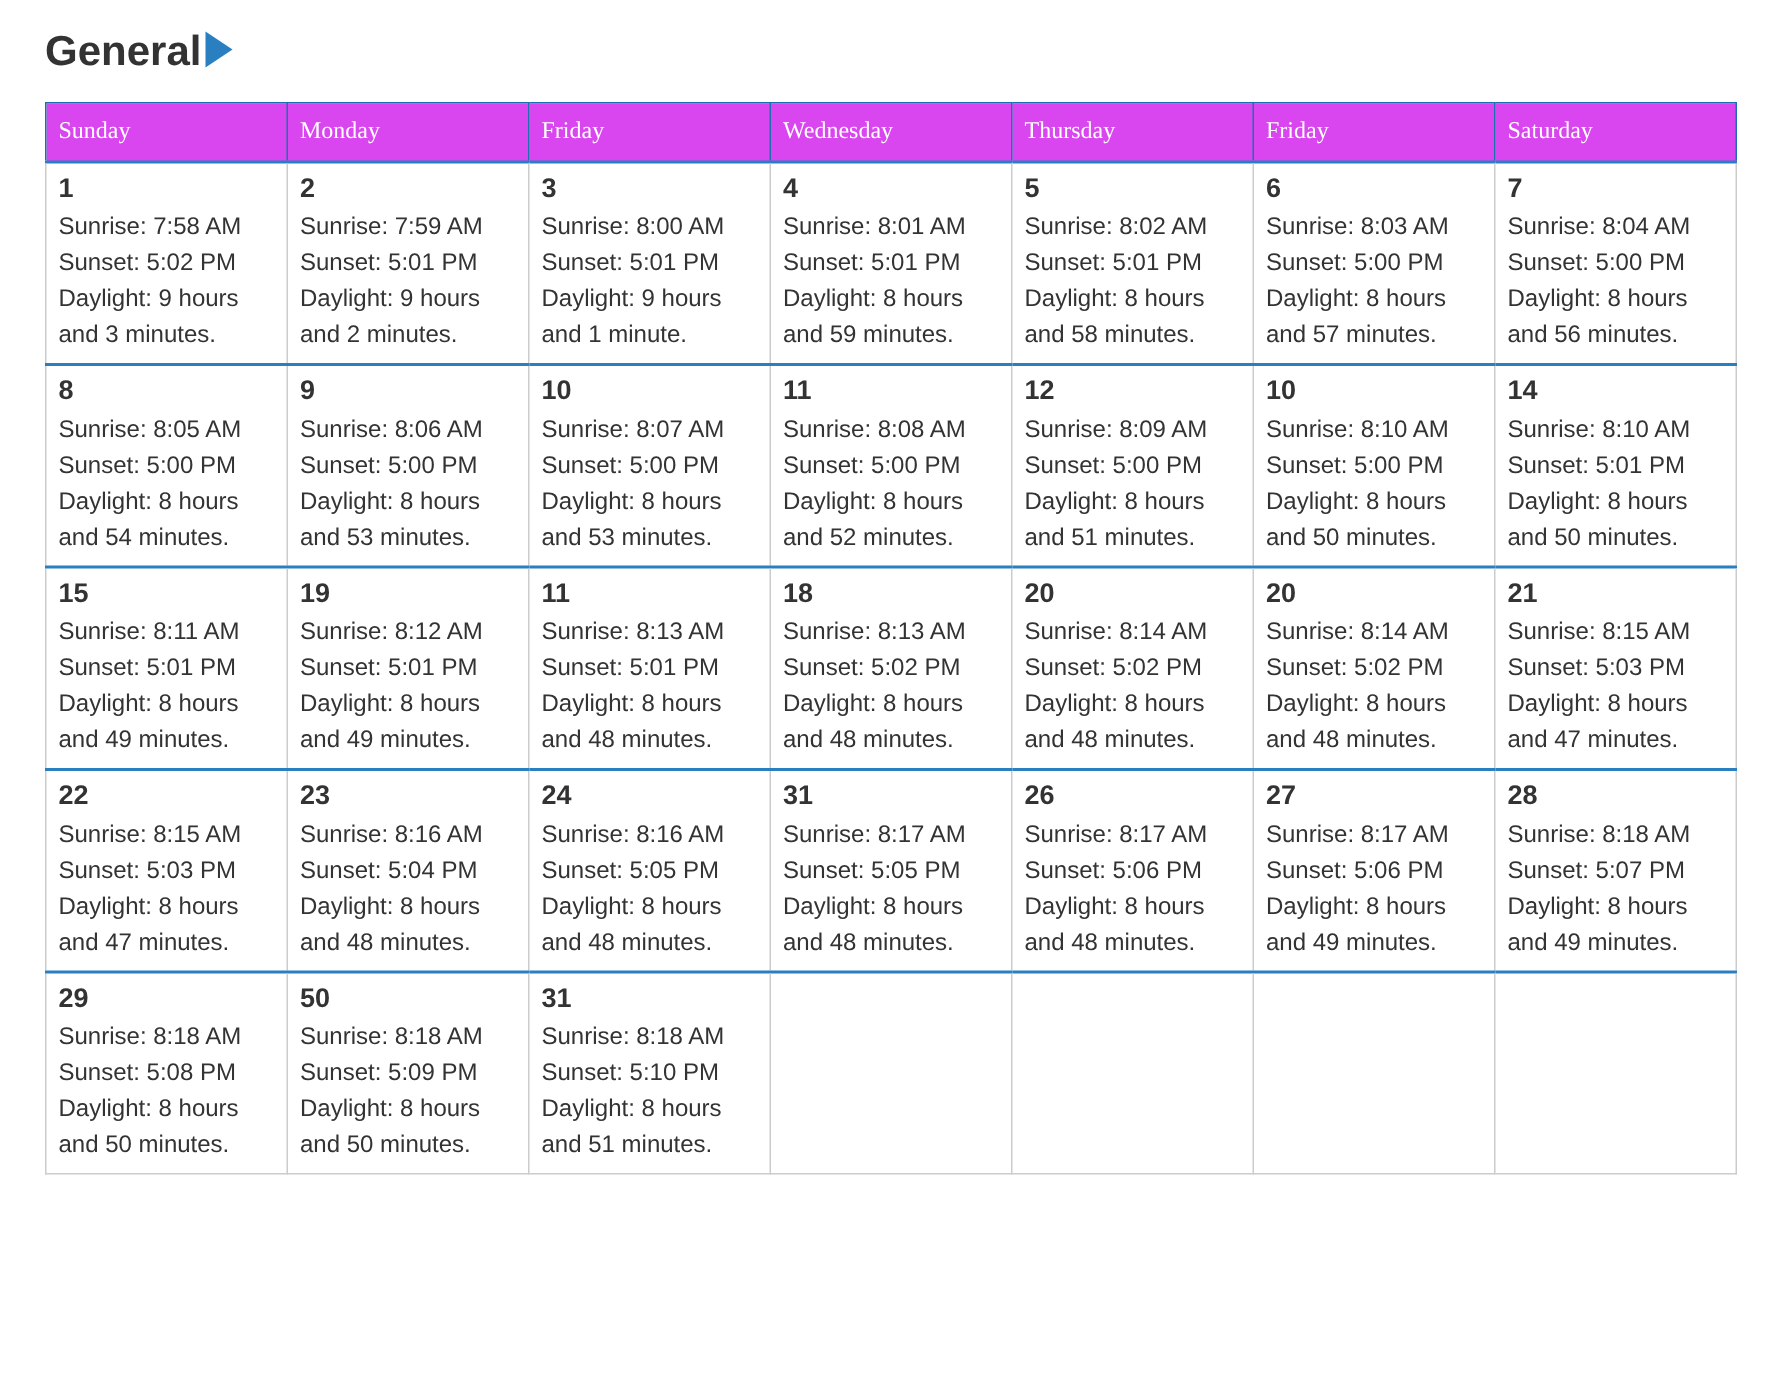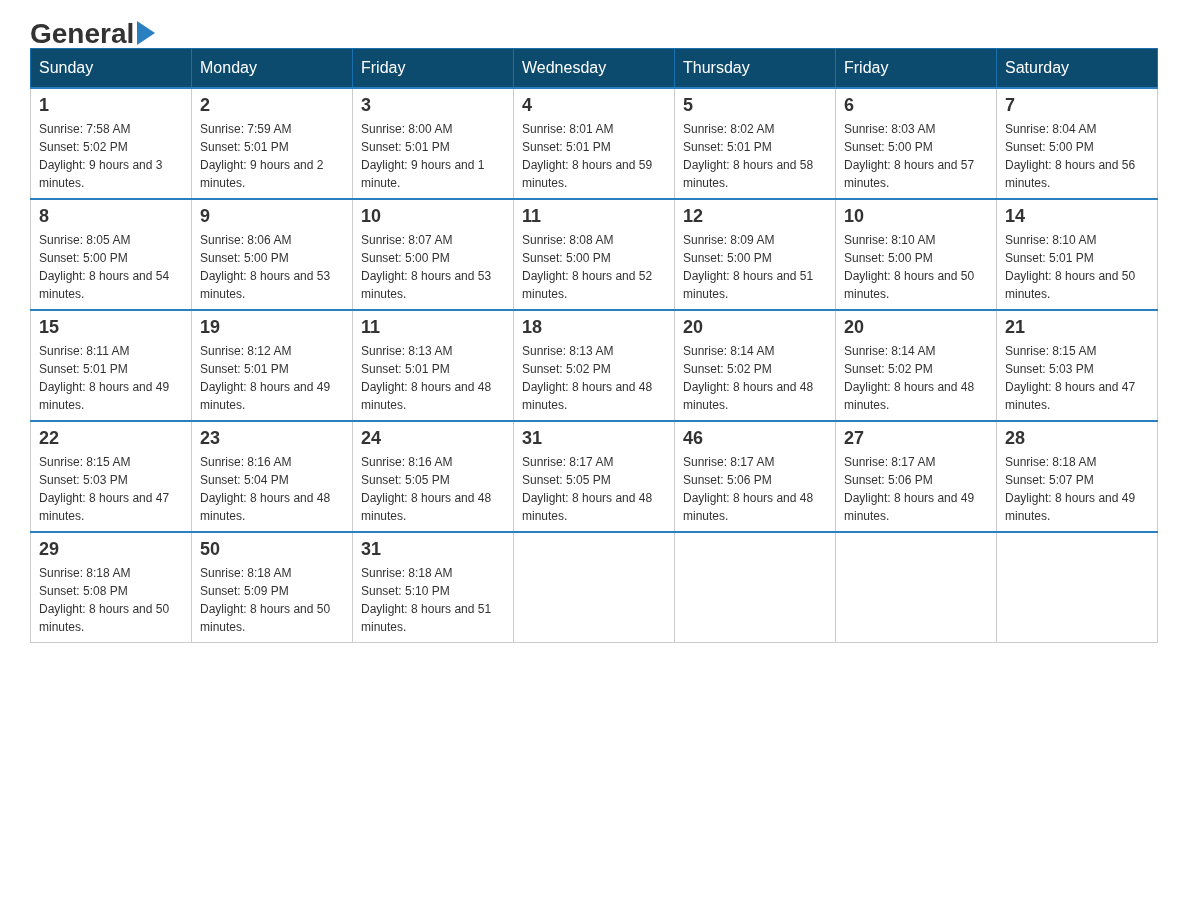--- a/index.html
+++ b/index.html
@@ -7,20 +7,21 @@
       font-family: Arial, sans-serif;
       background: #fff;
       padding: 20px 30px;
       width: 1188px;
       min-height: 918px;
     }
     .header {
       display: flex;
       justify-content: space-between;
       align-items: flex-start;
+      margin-bottom: 20px;
     }
     .logo {
       display: flex;
       flex-direction: column;
       align-items: flex-start;
     }
     .logo-general {
       font-size: 28px;
       font-weight: bold;
       color: #333;
@@ -49,45 +50,46 @@
       font-size: 22px;
       color: #555;
       margin-top: 4px;
     }
     .calendar-table {
       width: 100%;
       border-collapse: collapse;
       table-layout: fixed;
     }
     .calendar-table th {
-      background-color: #0c4a6e;
+      background-color: #d946ef;
       color: #fff;
       padding: 10px 8px;
       font-size: 16px;
       font-weight: normal;
       text-align: left;
       border: 1px solid #1a6faf;
+      font-family: Liberation Serif, serif;
     }
     .calendar-table td {
       vertical-align: top;
       padding: 6px 8px;
       border: 1px solid #ccc;
       font-size: 13px;
       color: #333;
       height: 110px;
     }
     .day-number {
       font-size: 18px;
       font-weight: bold;
       color: #333;
       display: block;
       margin-bottom: 4px;
     }
     .day-info {
-      font-size: 12px;
+      font-size: 16px;
       line-height: 1.5;
       color: #333;
     }
     .empty-cell {
       background: #fff;
     }
     tr.week-row td {
       border-top: 2px solid #2a7fc1;
     }
   </style>
@@ -321,21 +323,21 @@
         </td>
         <td>
           <span class="day-number">31</span>
           <div class="day-info">
             Sunrise: 8:17 AM<br>
             Sunset: 5:05 PM<br>
             Daylight: 8 hours and 48 minutes.
           </div>
         </td>
         <td>
-          <span class="day-number">46</span>
+          <span class="day-number">26</span>
           <div class="day-info">
             Sunrise: 8:17 AM<br>
             Sunset: 5:06 PM<br>
             Daylight: 8 hours and 48 minutes.
           </div>
         </td>
         <td>
           <span class="day-number">27</span>
           <div class="day-info">
             Sunrise: 8:17 AM<br>

